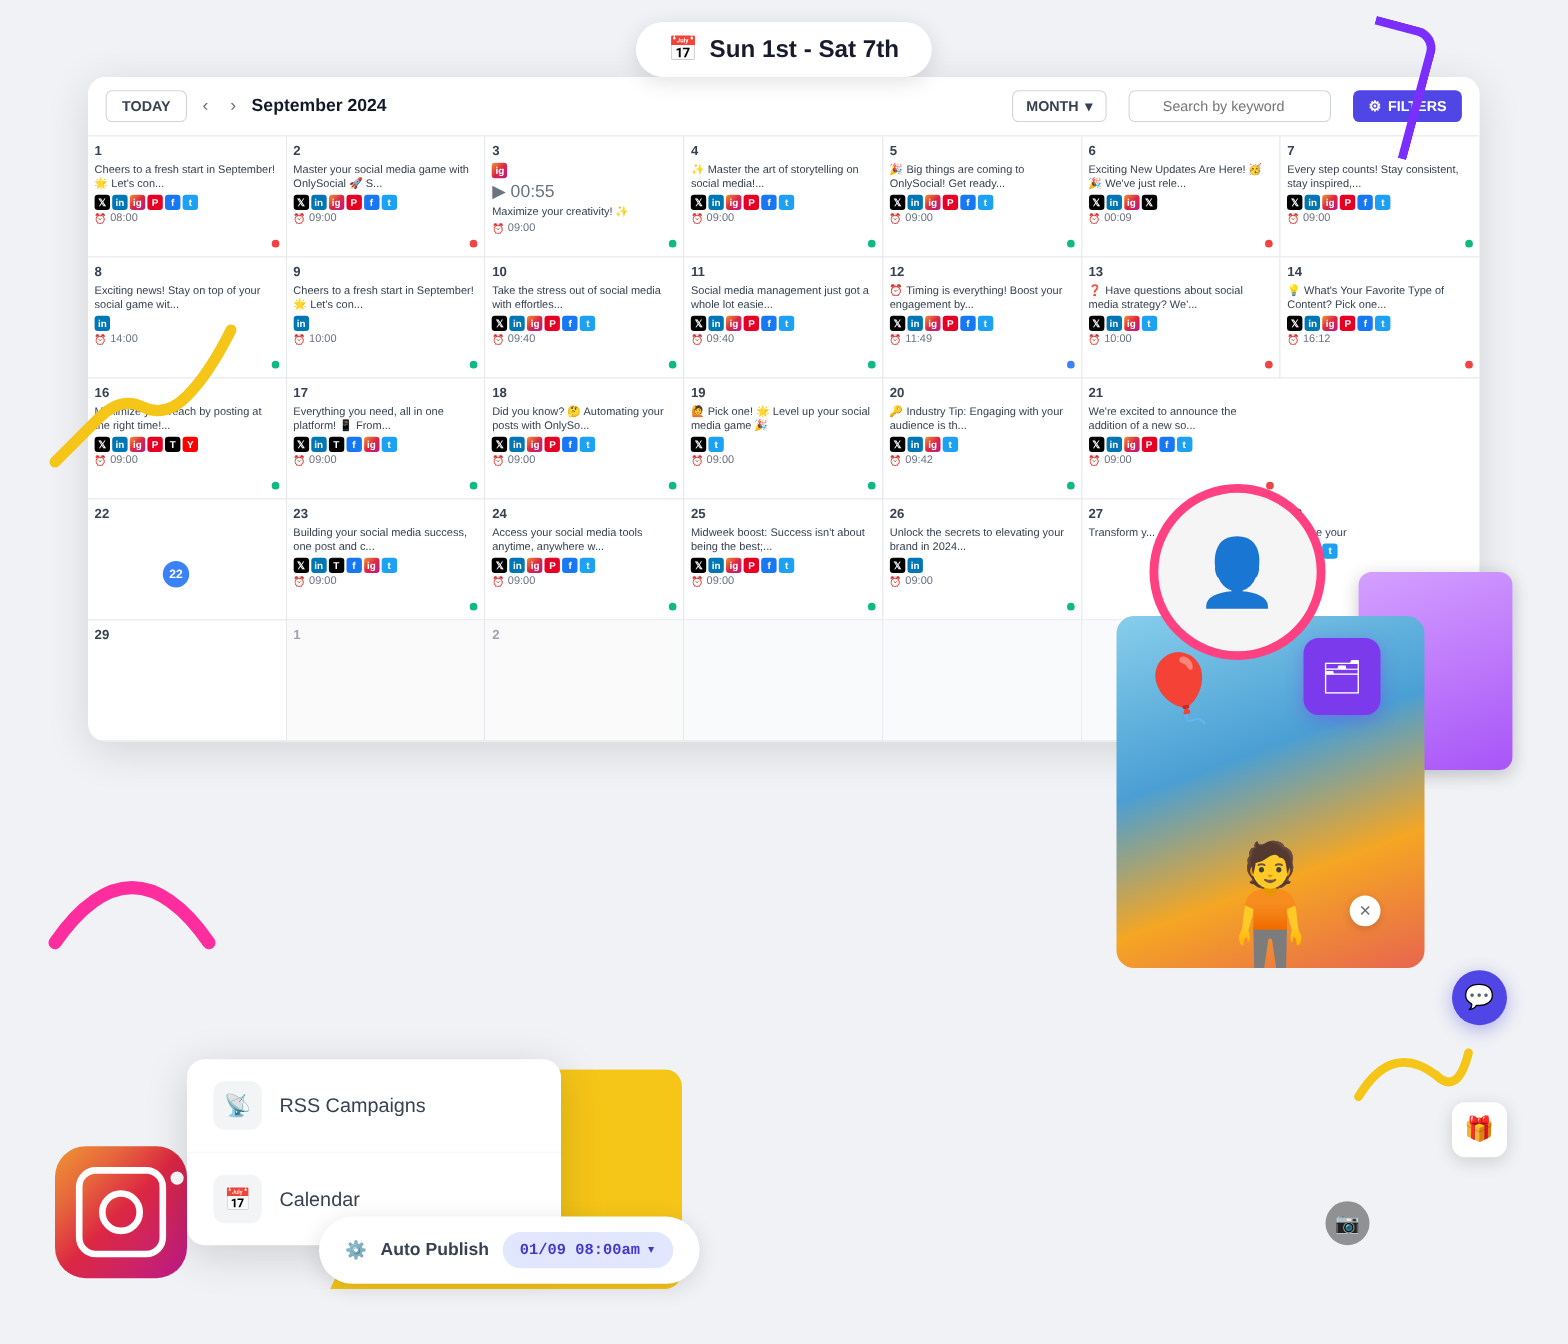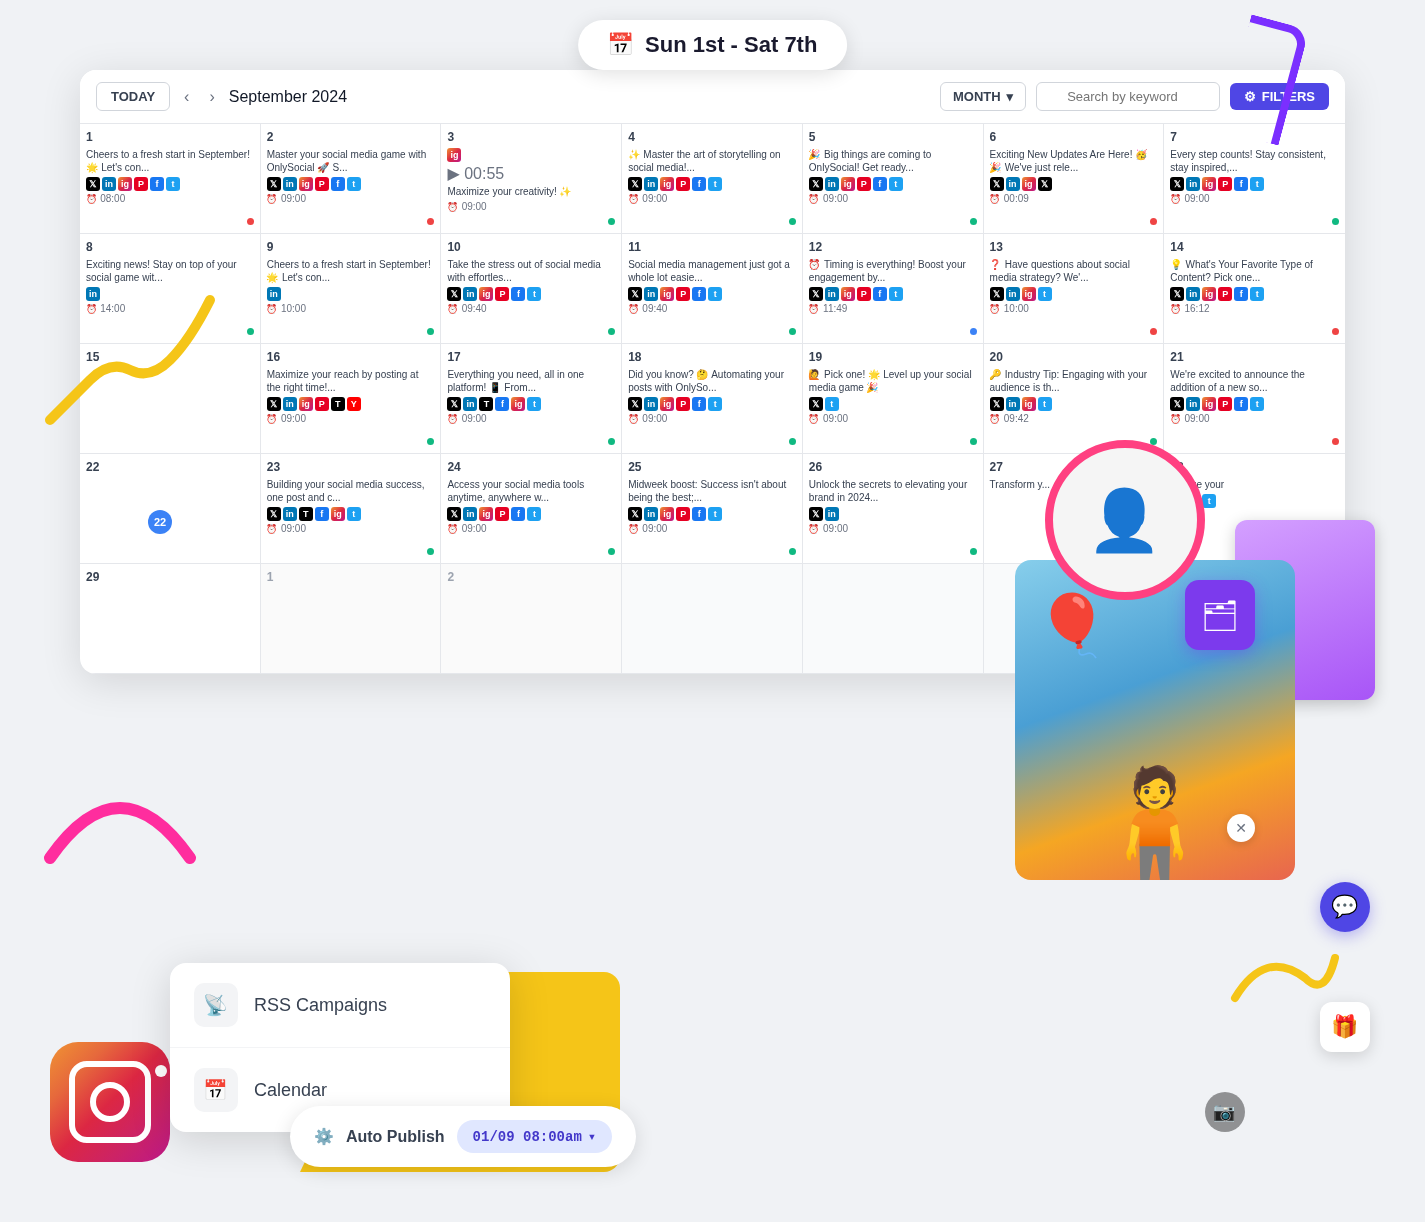--- a/index.html
+++ b/index.html
@@ -144,27 +144,26 @@
     .nav-btn {
       background: none;
       border: none;
       cursor: pointer;
       padding: 4px 6px;
       color: #6b7280;
       font-size: 16px;
     }
     .cal-month-title {
       font-size: 16px;
-      font-weight: 400;
+      font-weight: 700;
       color: #111827;
     }
     .cal-header-right {
       display: flex;
-      align-items: center;
-      gap: 10px;
+      gap: 20px;
     }
     .month-dropdown {
       background: white;
       border: 1px solid #d1d5db;
       border-radius: 6px;
       padding: 6px 12px;
       font-size: 13px;
       font-weight: 600;
       color: #374151;
       cursor: pointer;
@@ -764,23 +763,20 @@
         <span class="si si-pi">P</span>
         <span class="si si-fb">f</span>
         <span class="si si-tw">t</span>
       </div>
       <div class="cell-time"><span class="time-icon">⏰</span> 16:12</div>
       <span class="status-dot status-red"></span>
     </div>
   </div>
 
   <div class="cal-grid">
-    <div class="cal-cell">
-      <div class="cell-date">15</div>
-    </div>
     <div class="cal-cell">
       <div class="cell-date">16</div>
       <div class="cell-post">Maximize your reach by posting at the right time!...</div>
       <div class="cell-icons">
         <span class="si si-x">𝕏</span>
         <span class="si si-li">in</span>
         <span class="si si-ig">ig</span>
         <span class="si si-pi">P</span>
         <span class="si si-tk">T</span>
         <span class="si si-yt">Y</span>

